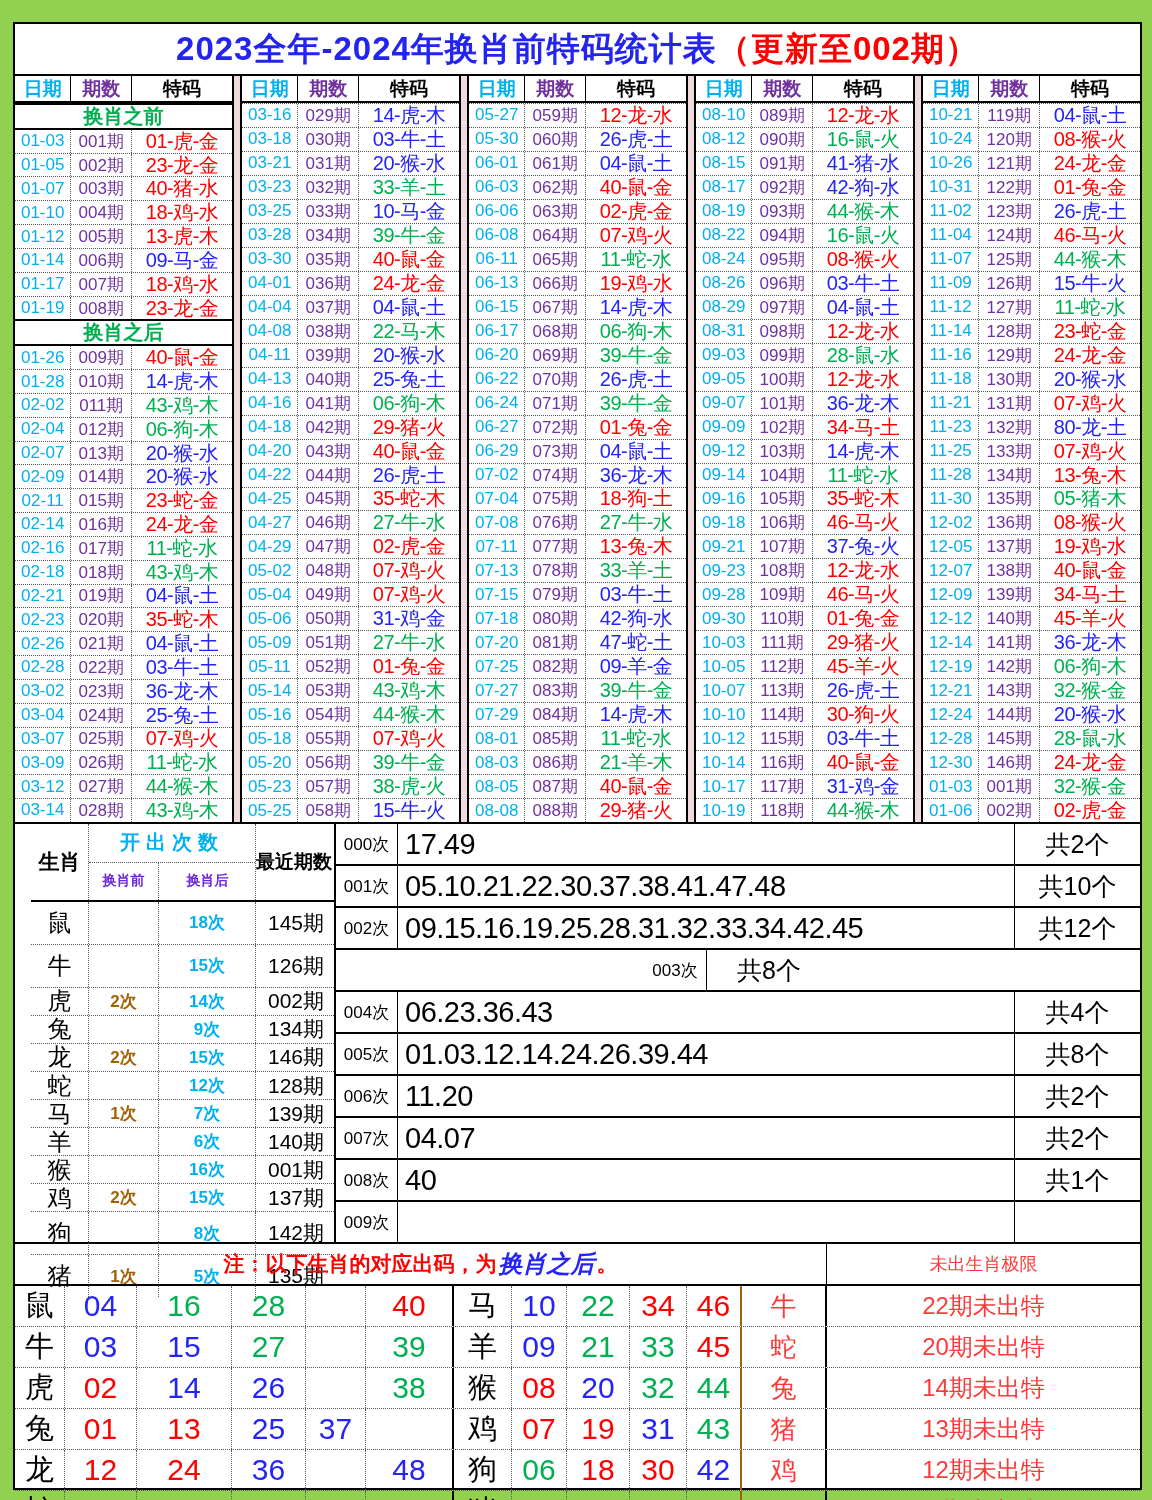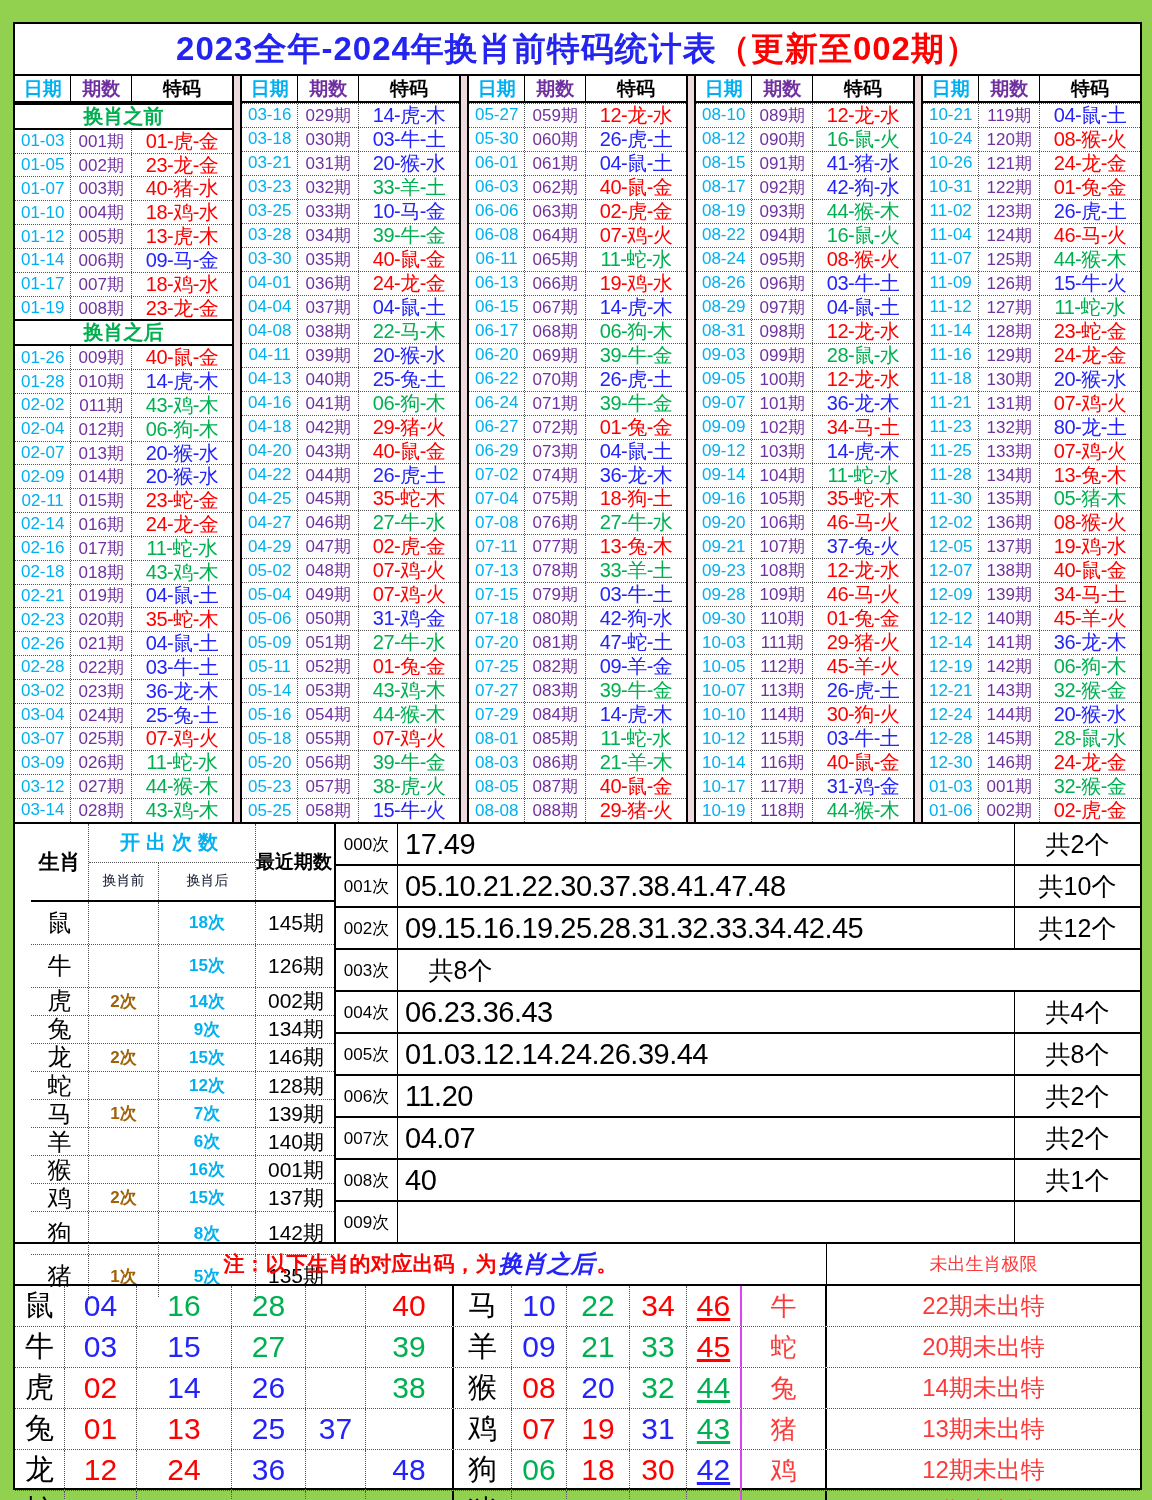--- a/index.html
+++ b/index.html
@@ -54,35 +54,35 @@
   .z-col-a  { width:97px; flex:none; }
   .z-col-r  { width:80px; flex:none; }
   .zc { display:flex; align-items:center; justify-content:center; white-space:nowrap; overflow:hidden; }
   .z-head .z-col-sx { font-weight:bold; font-size:21px; border-right:1px dotted #555; }
   .z-mid { display:flex; flex-direction:column; width:167px; flex:none; border-right:1px dotted #555; }
   .z-h-top { flex:1; display:flex; align-items:center; justify-content:center;
              color:#00b0f0; font-weight:bold; font-size:20px; letter-spacing:6px;
              border-bottom:1px dotted #555; }
   .z-h-sub { flex:1; display:flex; }
   .z-h-sub .z-col-b { border-right:1px dotted #555; }
-  .zsub { color:#0f172a; font-weight:normal; font-size:14px; }
+  .zsub { color:#6d28d9; font-weight:bold; font-size:14px; }
   .z-head .z-col-r { font-weight:bold; font-size:19px; text-align:center; line-height:1.2;
                      display:flex; align-items:center; justify-content:flex-start; }
   .z-body { flex:1; display:flex; flex-direction:column; }
   .z-row { display:flex; border-top:1px dotted #555; min-height:0; }
   .z-row:first-child { border-top:none; }
   .z-row.lg { flex:1.55; }
   .z-row.sm { flex:1; }
   .z-row .z-col-sx { font-size:24px; color:#000; border-right:1px dotted #555; }
   .z-row .z-col-b { color:#a16207; font-weight:bold; font-size:17px; border-right:1px dotted #555; }
   .z-row .z-col-a { color:#00b0f0; font-weight:bold; font-size:17px; border-right:1px dotted #555; }
   .z-row .z-col-r { color:#000; font-size:21px; }
 
   .counts { flex:1; display:flex; flex-direction:column; min-width:0; }
-  .cnt-row { flex:1; display:flex; border-top:2px solid #000; min-height:0; }
+  .cnt-row { flex:1; display:flex; border-top:2px solid #000; min-height:0;justify-content:center; }
   .cnt-row:first-child { border-top:none; }
   .cnt-label { width:62px; flex:none; border-right:1.5px solid #000;
                display:flex; align-items:center; justify-content:center; font-size:17px; }
   .cnt-nums { flex:1; border-right:1.5px solid #000; display:flex; align-items:center;
               padding-left:7px; font-size:29px; font-weight:500; letter-spacing:-0.5px;
               white-space:nowrap; overflow:hidden; }
   .cnt-total { width:125px; flex:none; display:flex; align-items:center; justify-content:center; font-size:25px; }
 
   
   .note-row { height:42px; flex:none; display:flex; border-bottom:2px solid #000; }
@@ -99,21 +99,21 @@
   .bz { width:50px; flex:none; font-size:29px; color:#000; border-right:1px dotted #555; }
   .b1 { width:72px; flex:none; } .b2 { width:95px; flex:none; }
   .b3 { width:74px; flex:none; } .b4 { width:60px; flex:none; } .b5 { width:88px; flex:none; }
   .b1,.b2,.b3,.b4 { border-right:1px dotted #555; }
   .b5 { border-right:2px solid #000; }
   .bnum { font-size:30px; font-weight:500; }
   .rz { width:58px; flex:none; font-size:29px; color:#000; border-right:1px dotted #555; }
   .m1 { width:55px; flex:none; } .m2 { width:63px; flex:none; }
   .m3 { width:57px; flex:none; } .m4 { width:55px; flex:none; }
   .m1,.m2,.m3 { border-right:1px dotted #555; }
-  .m4 { border-right:2px solid #d946ef;text-decoration:underline; }
+  .m4 { border-right:2px solid #a16207; }
   .xz { width:85px; flex:none; color:#fc3a3a; font-size:26px; border-right:2px solid #000; }
   .xt { flex:1; color:#fc3a3a; font-size:24px; }
 </style>
 </head>
 <body>
 
 <div class="frame">
 
   <div class="title">
     <span class="t-main">2023全年-2024年换肖前特码统计表</span>
@@ -672,21 +672,21 @@
           <div class="g-cell c0 date">09-14</div>
           <div class="g-cell c1 period">104期</div>
           <div class="g-cell c2 code c-g">11-蛇-水</div>
         </div>
         <div class="g-row">
           <div class="g-cell c0 date">09-16</div>
           <div class="g-cell c1 period">105期</div>
           <div class="g-cell c2 code c-r">35-蛇-木</div>
         </div>
         <div class="g-row">
-          <div class="g-cell c0 date">09-20</div>
+          <div class="g-cell c0 date">09-18</div>
           <div class="g-cell c1 period">106期</div>
           <div class="g-cell c2 code c-r">46-马-火</div>
         </div>
         <div class="g-row">
           <div class="g-cell c0 date">09-21</div>
           <div class="g-cell c1 period">107期</div>
           <div class="g-cell c2 code c-b">37-兔-火</div>
         </div>
         <div class="g-row">
           <div class="g-cell c0 date">09-23</div>

